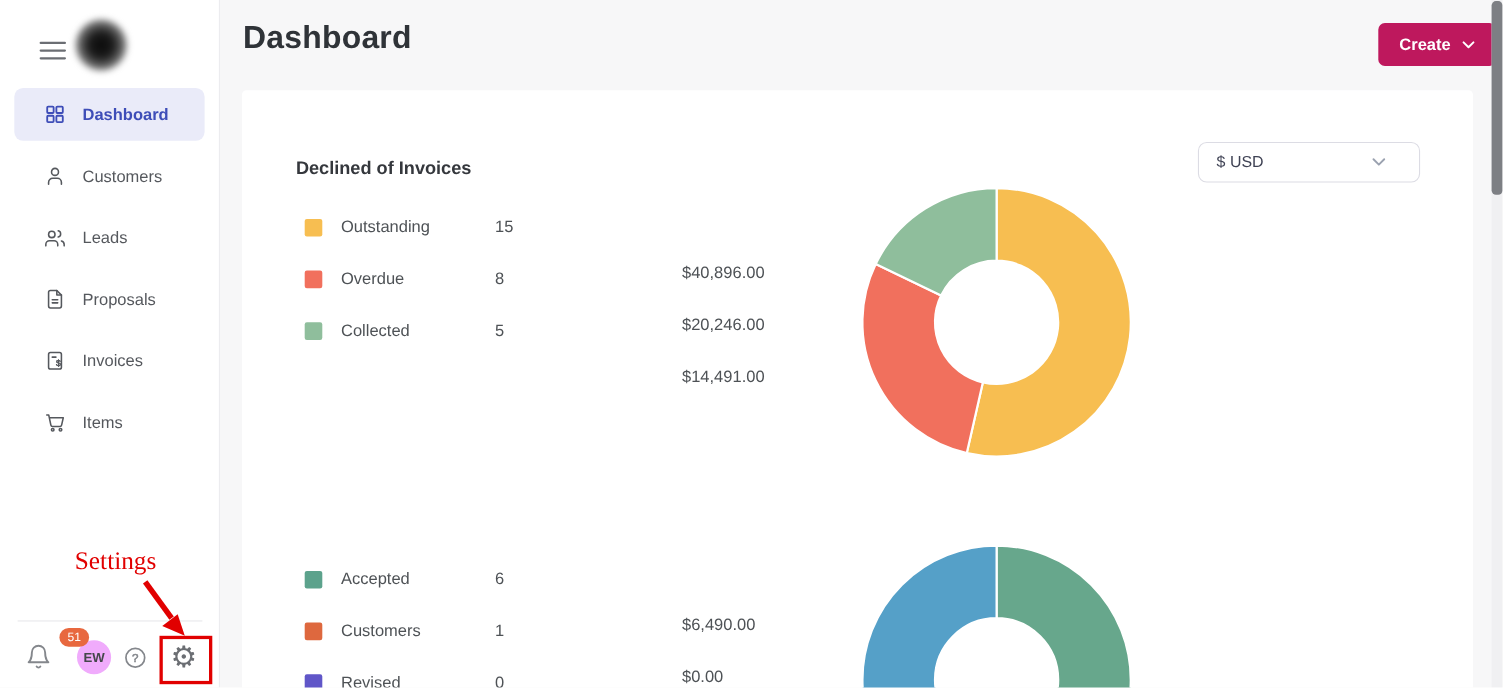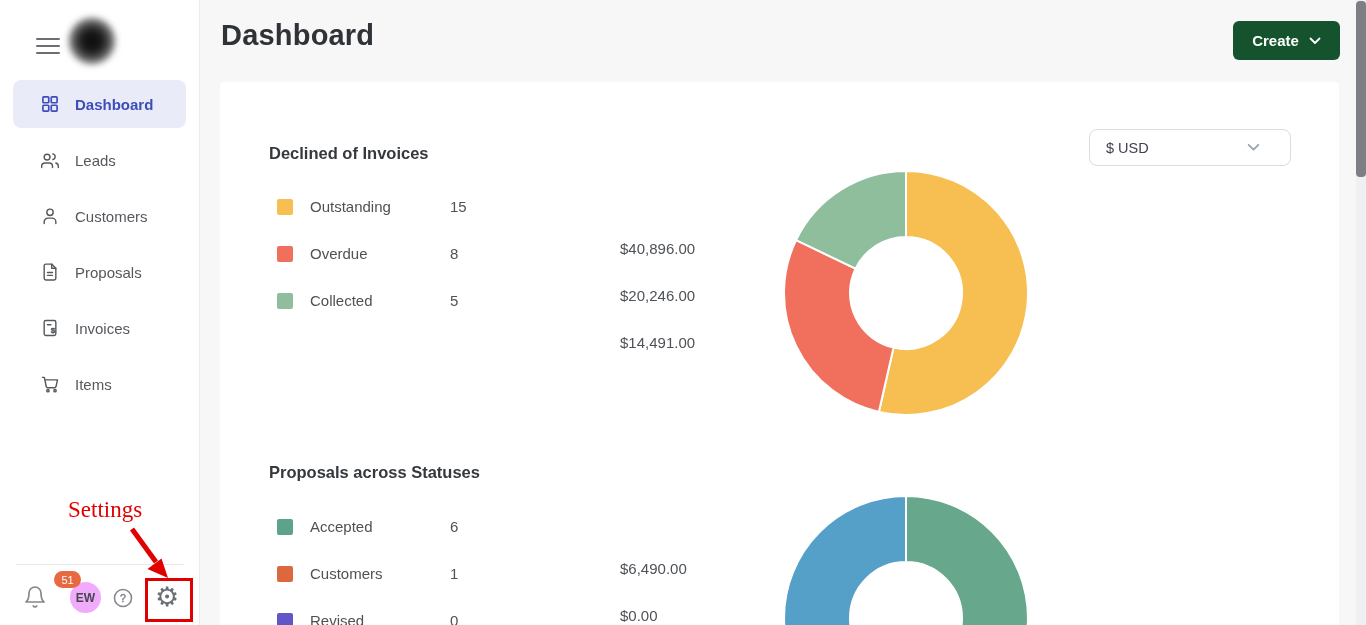--- a/index.html
+++ b/index.html
@@ -87,33 +87,33 @@
         <svg width="20" height="20" viewBox="0 0 24 24" fill="none" stroke="currentColor" stroke-width="2">
           <rect x="3.5" y="3.5" width="7" height="7" rx="1"></rect>
             <rect x="13.5" y="3.5" width="7" height="7" rx="1"></rect>
           <rect x="3.5" y="13.5" width="7" height="7" rx="1"></rect>
             <rect x="13.5" y="13.5" width="7" height="7" rx="1"></rect>
         </svg>
         <span>Dashboard</span>
       </div>
       <div class="nav-item">
         <svg width="20" height="20" viewBox="0 0 24 24" fill="none" stroke="currentColor" stroke-width="1.7" stroke-linecap="round" stroke-linejoin="round">
+          <path d="M19 21v-2a4.5 4.5 0 0 0-4.5-4.5h-5A4.5 4.5 0 0 0 5 19v2"></path>
+            <circle cx="12" cy="7.5" r="3.8"></circle>
+        </svg>
+        <span>Customers</span>
+      </div>
+      <div class="nav-item">
+        <svg width="20" height="20" viewBox="0 0 24 24" fill="none" stroke="currentColor" stroke-width="1.7" stroke-linecap="round" stroke-linejoin="round">
           <path d="M15 21v-1.5a4 4 0 0 0-4-4H6a4 4 0 0 0-4 4V21"></path>
             <circle cx="8.5" cy="8.5" r="3.5"></circle>
           <path d="M22 21v-1.5a4 4 0 0 0-3-3.87"></path>
             <path d="M15.5 4.6a3.5 3.5 0 0 1 0 6.8"></path>
         </svg>
         <span>Leads</span>
-      </div>
-      <div class="nav-item">
-        <svg width="20" height="20" viewBox="0 0 24 24" fill="none" stroke="currentColor" stroke-width="1.7" stroke-linecap="round" stroke-linejoin="round">
-          <path d="M19 21v-2a4.5 4.5 0 0 0-4.5-4.5h-5A4.5 4.5 0 0 0 5 19v2"></path>
-            <circle cx="12" cy="7.5" r="3.8"></circle>
-        </svg>
-        <span>Customers</span>
       </div>
       <div class="nav-item">
         <svg width="20" height="20" viewBox="0 0 24 24" fill="none" stroke="currentColor" stroke-width="1.7" stroke-linecap="round" stroke-linejoin="round">
           <path d="M14 2.5H7a2 2 0 0 0-2 2v15a2 2 0 0 0 2 2h10a2 2 0 0 0 2-2V7.5z"></path>
           <polyline points="14 2.5 14 7.5 19 7.5"></polyline>
             <line x1="9" y1="12.5" x2="15" y2="12.5"></line>
             <line x1="9" y1="16" x2="15" y2="16"></line>
         </svg>
         <span>Proposals</span>
       </div>
@@ -161,21 +161,21 @@
     <div class="hl-box" style="border-color: rgb(225, 0, 0);"></div>
     <div class="annot-label" style="color: rgb(225, 0, 0);">Settings</div>
     <svg class="annot-arrow">
       <line x1="132" y1="529" x2="156" y2="562" stroke="#E10000" stroke-width="5"></line>
       <polygon points="168,578 147.5,569 161.5,558.5" fill="#E10000"></polygon>
     </svg>
   </aside>
 
   <h1 class="main-title">Dashboard</h1>
 
-  <button class="create-btn" style="background-color: #14532d;">
+  <button class="create-btn" style="background-color: #be185d; margin-left: 20px;">
     <span>Create</span>
     <svg width="12" height="8" viewBox="0 0 12 8" fill="none" stroke="#fff" stroke-width="1.8" stroke-linecap="round" stroke-linejoin="round">
         <polyline points="1.5,1.5 6,6 10.5,1.5"></polyline>
       </svg>
   </button>
 
   <div class="card">
 
     <div class="currency-select">
       <span>$ USD</span>
@@ -204,21 +204,20 @@
       <span class="lg-count">5</span>
       <span class="lg-amount">$14,491.00</span>
     </div>
 
     <svg class="donut" style="top:81px;" viewBox="0 0 260 260">
         <path d="M 130 8 A 122 122 0 1 1 102.85244605732964 248.94120528618248 L 117.5388276984464 184.59596308218212 A 56 56 0 1 0 130 74 Z" fill="#F7BE51" stroke="#ffffff" stroke-width="2"></path>
         <path d="M 102.85244605732964 248.94120528618248 A 122 122 0 0 1 20.08179811590486 77.06618382765792 L 79.54574339746452 105.70251060941675 A 56 56 0 0 0 117.5388276984464 184.59596308218212 Z" fill="#F1705D" stroke="#ffffff" stroke-width="2"></path>
         <path d="M 20.08179811590486 77.06618382765792 A 122 122 0 0 1 129.99999999999997 8 L 130 74 A 56 56 0 0 0 79.54574339746452 105.70251060941675 Z" fill="#8FBE9C" stroke="#ffffff" stroke-width="2"></path>
       </svg>
 
-    <div class="section-title" style="top:381px;">Proposals across Statuses</div>
 
     <div class="legend-row" style="top:435px;">
       <span class="swatch" style="background-color: rgb(92, 162, 140);"></span>
       <span class="lg-label">Accepted</span>
       <span class="lg-count">6</span>
       <span class="lg-amount">$6,490.00</span>
     </div>
     <div class="legend-row" style="top:482px;">
       <span class="swatch" style="background-color: rgb(222, 104, 62);"></span>
       <span class="lg-label">Customers</span>

